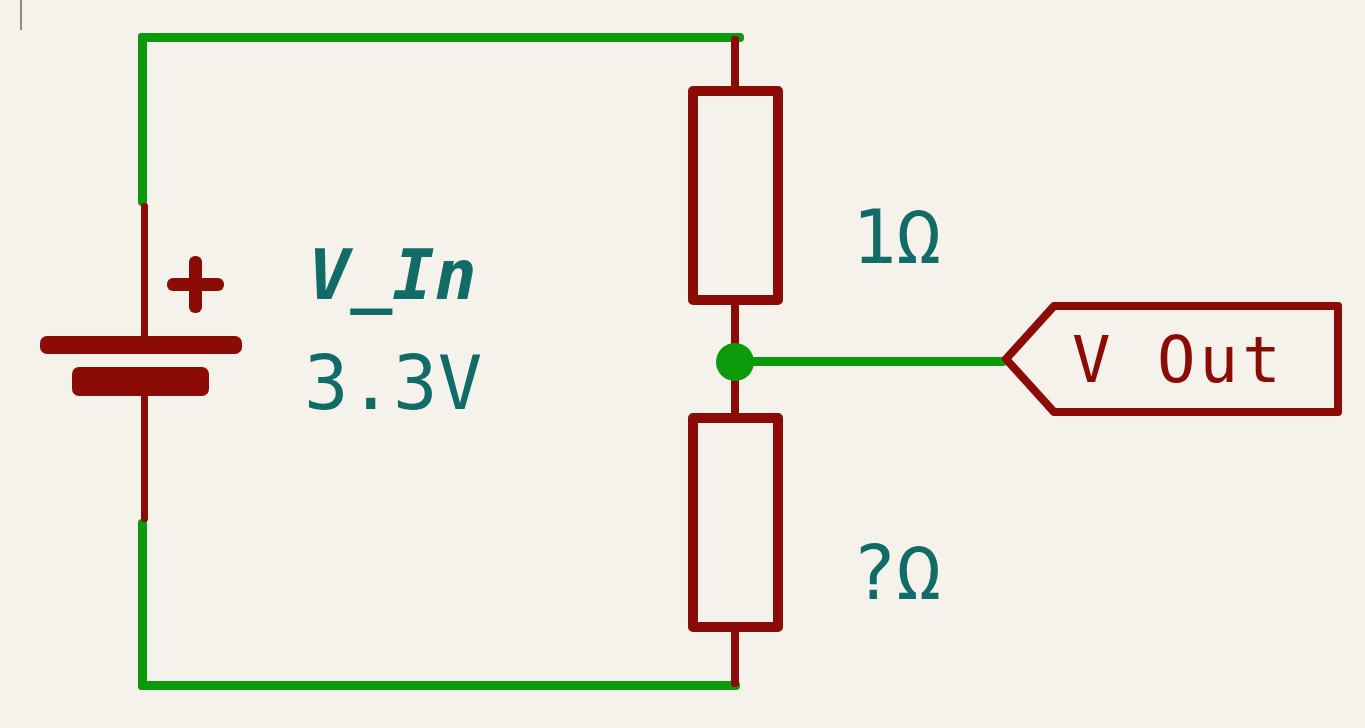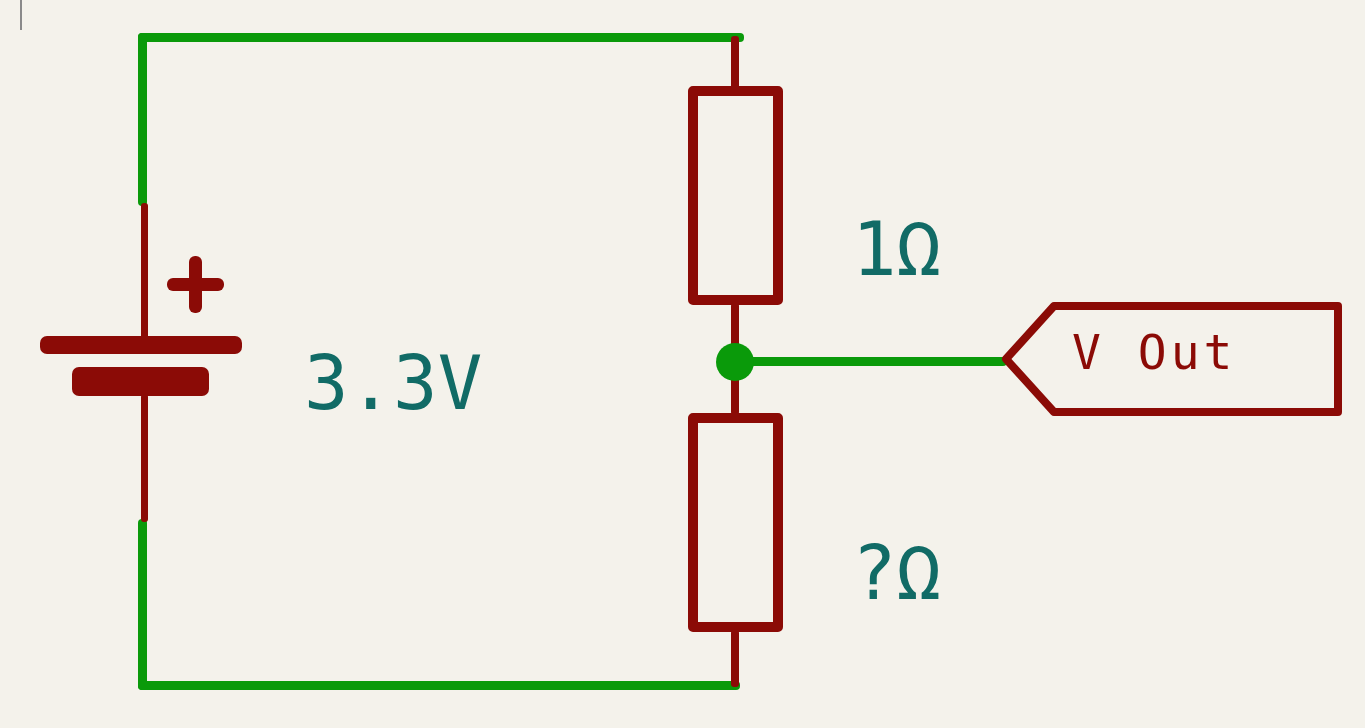--- a/index.html
+++ b/index.html
@@ -71,21 +71,21 @@
     font-weight: bold;
     font-style: italic;
   }
   .val {
     color: var(--field);
     font-size: 74px;
     font-weight: normal;
   }
   .flag-text {
     color: var(--device);
-    font-size: 48px;
+    font-size: 64px;
     letter-spacing: 4px;
     font-weight: normal;
   }
 
   .sheet-tick {
     width: 2px;
     height: 30px;
     background: var(--tick);
   }
 
@@ -109,27 +109,28 @@
     <div class="abs plate" style="left:40px; top:336px; width:202px; height:18px;"></div>
     <div class="abs plate" style="left:72px; top:367px; width:137px; height:29px;"></div>
     <div class="abs pin" style="left:141px; top:394px; width:7px; height:128px;"></div>
 
     <div>
       <div class="abs plusbar" style="left:167px; top:278px; width:57px; height:13px;"></div>
       <div class="abs plusbar" style="left:189px; top:256px; width:13px; height:57px;"></div>
     </div>
   </div>
 
+  <div class="abs txt ref" style="left:308px; top:240px;">V_In</div>
   <div class="abs txt val" style="left:304px; top:346px;">3.3V</div>
 
   <div>
     <div class="abs pin" style="left:731px; top:36px; width:8px; height:55px;"></div>
     <div class="abs resistor-body" style="left:688px; top:86px; width:95px; height:219px;"></div>
   </div>
-  <div class="abs txt val" style="left:852px; top:212px;">1Ω</div>
+  <div class="abs txt val" style="left:852px; top:200px;">1Ω</div>
 
   <div class="abs pin" style="left:731px; top:303px; width:8px; height:112px;"></div>
 
   <div class="abs junction" style="left:716px; top:343px;"></div>
 
   <div>
     <div class="abs resistor-body" style="left:688px; top:413px; width:95px; height:219px;"></div>
     <div class="abs pin" style="left:731px; top:630px; width:8px; height:57px;"></div>
   </div>
   <div class="abs txt val" style="left:852px; top:536px;">?Ω</div>

